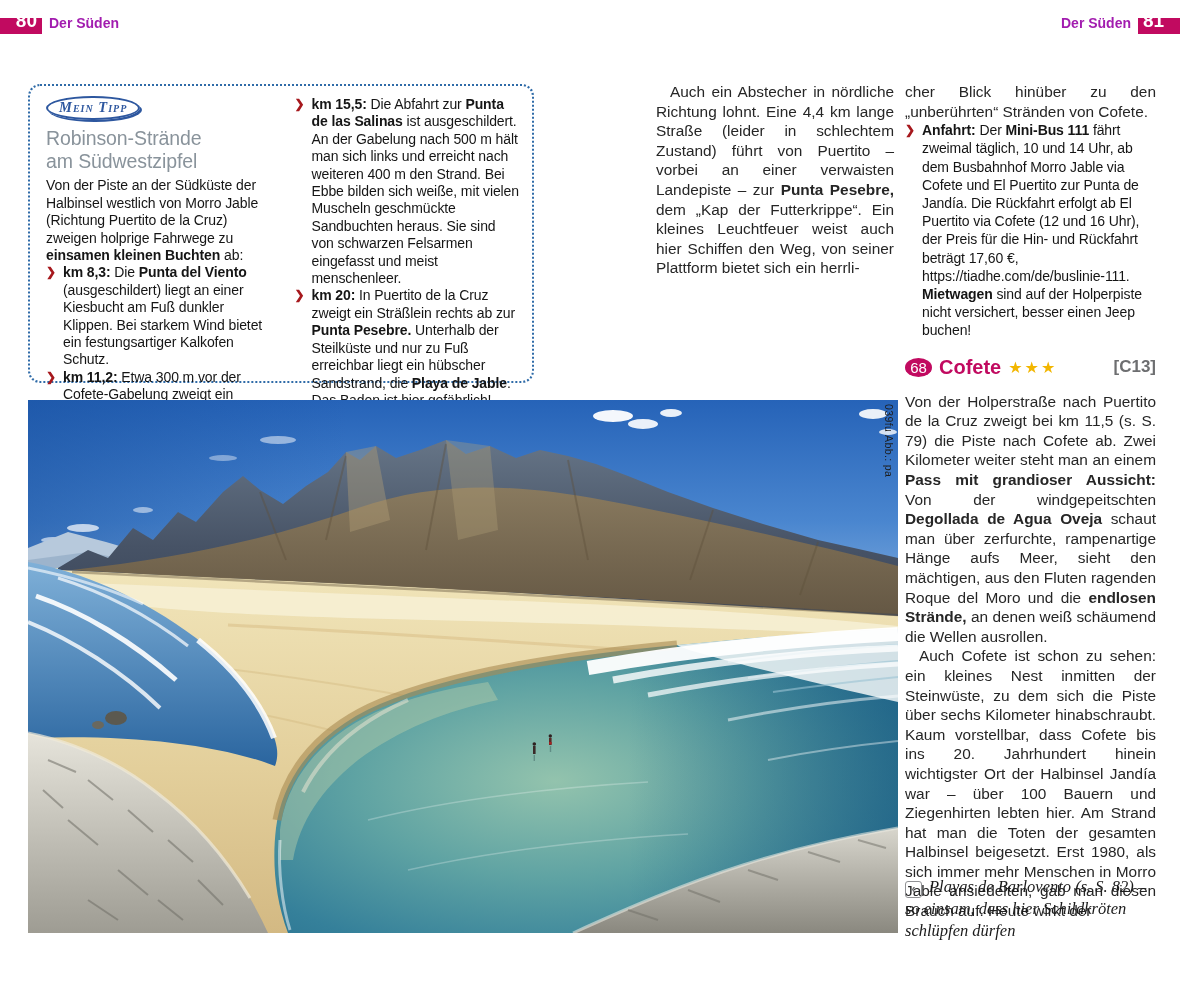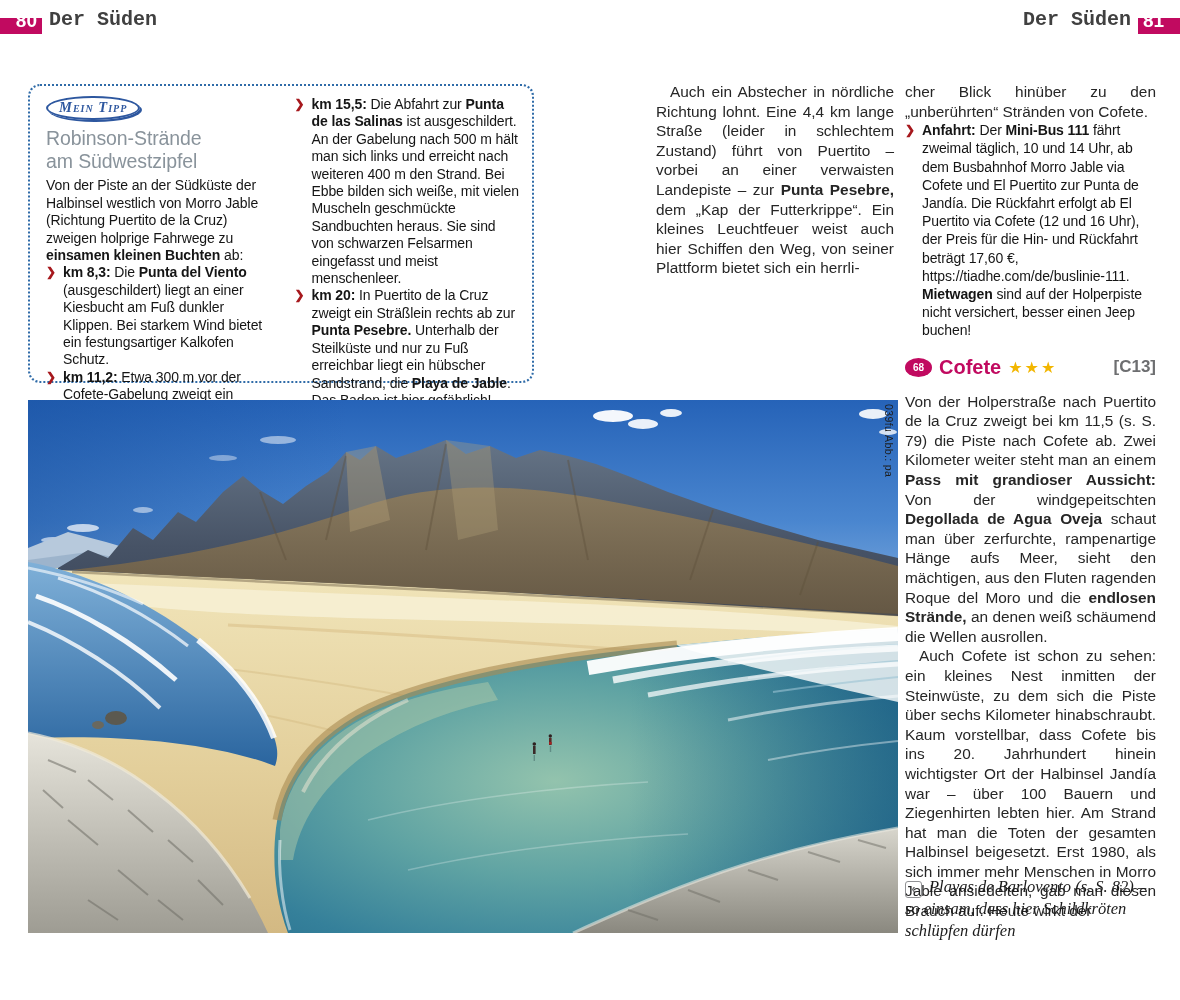--- a/index.html
+++ b/index.html
@@ -6,21 +6,21 @@
   .page{position:relative;width:1180px;height:1000px;background:#ffffff;overflow:hidden;
         font-family:"Liberation Sans",sans-serif;margin:0 auto;}
   
   .hdr{position:absolute;top:0;display:flex;align-items:flex-end;gap:7px;height:34px;}
   .hdr.left{left:0;}
   .hdr.right{right:0;flex-direction:row-reverse;}
   .pagenum{width:42px;height:16px;background:var(--accent);color:#fff;font-weight:bold;
            font-size:19px;display:flex;align-items:flex-end;padding:0 5px 2px 5px;box-sizing:border-box;}
   .hdr.left .pagenum{justify-content:flex-end;}
   .hdr.right .pagenum{justify-content:flex-start;}
-  .hdrtitle{color:#404040;font-weight:bold;font-size:20px;padding-bottom:3px;font-family:Liberation Mono, monospace;}
+  .hdrtitle{color:#a21caf;font-weight:bold;font-size:14px;padding-bottom:3px;}
   
   .tipbox{position:absolute;left:28px;top:84px;width:506px;height:299px;box-sizing:border-box;
           border:2px dotted #2f6ba8;border-radius:12px;padding:10px 13px 6px 16px;
           display:flex;gap:24px;background:#fff;}
   .tip-col{width:228px;font-size:14px;line-height:17.4px;color:#151515;letter-spacing:-0.1px;}
   .tip-logo{display:inline-block;border:2px solid #2d579f;border-radius:50%;padding:1px 11px 2px;
             color:#2d579f;font-family:Liberation Serif, serif;font-style:italic;font-weight:bold;
             font-variant:small-caps;font-size:14.5px;letter-spacing:1px;
             box-shadow:2px 2px 0 0 #2d579f;}
   .tip-title{font-size:19.5px;line-height:23px;font-weight:normal;color:#89939b;margin:7px 0 4px;}
@@ -31,21 +31,21 @@
   .chev{position:absolute;left:0;top:0;color:#a6181d;font-weight:bold;font-size:12px;}
   
   .col3{position:absolute;left:656px;top:82px;width:238px;font-size:15.4px;line-height:19.6px;
         text-align:justify;color:#262626;}
   .col4{position:absolute;left:905px;top:82px;width:251px;color:#262626;}
   .col4 .main{font-size:15.4px;line-height:19.6px;text-align:justify;}
   .col4 .info{font-size:14px;line-height:18.2px;color:#151515;letter-spacing:-0.1px;}
   
   .poi{display:flex;align-items:center;gap:7px;margin:16px 0 13px;}
   .poi-badge{background:var(--accent);color:#fff;border-radius:50%;min-width:27px;height:19px;
-             display:flex;align-items:center;justify-content:center;font-weight:bold;font-size:10px;}
+             display:flex;align-items:center;justify-content:center;font-weight:normal;font-size:15px;}
   .poi-name{color:var(--accent);font-weight:bold;font-size:20px;}
   .poi-stars{color:#f2b600;font-size:16px;letter-spacing:2px;}
   .poi-ref{margin-left:auto;color:#6d6e70;font-weight:bold;font-size:17px;}
   
   .caption{position:absolute;left:905px;top:876px;width:258px;font-family:"Liberation Serif",serif;
            font-style:italic;font-size:16.5px;line-height:22px;color:#1b1b1b;}
   .cap-icon{display:inline-flex;width:15px;height:15px;border:1.5px solid #909194;border-radius:3px;
             color:#6d6e70;align-items:center;justify-content:center;font-size:12px;font-style:normal;
             font-family:"Liberation Sans",sans-serif;margin-right:7px;vertical-align:-1px;font-weight:bold;}
   

